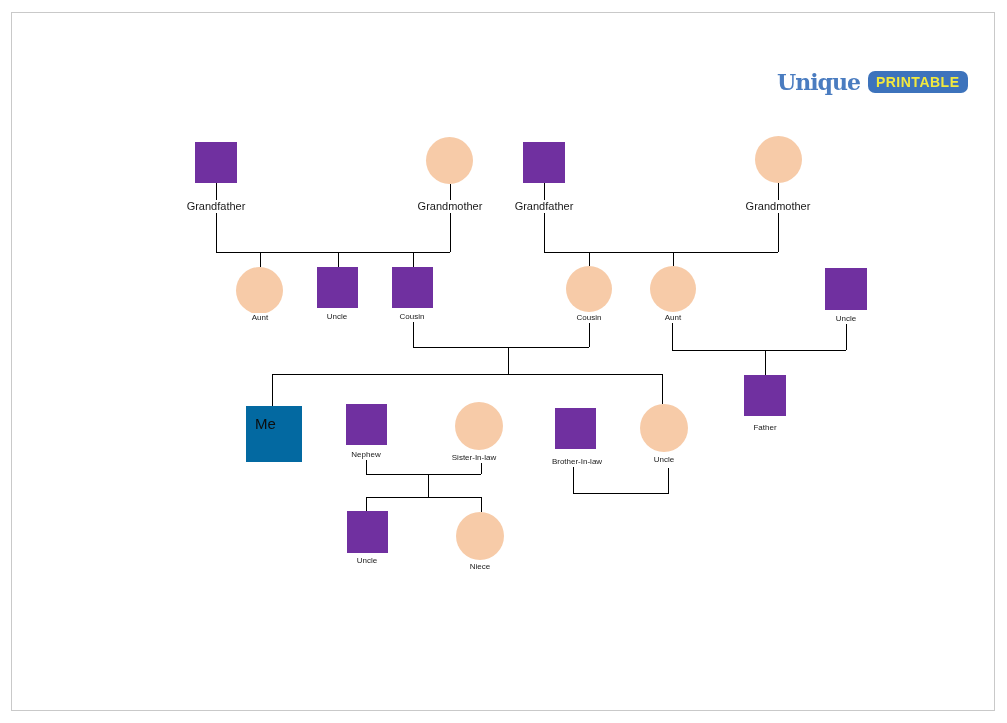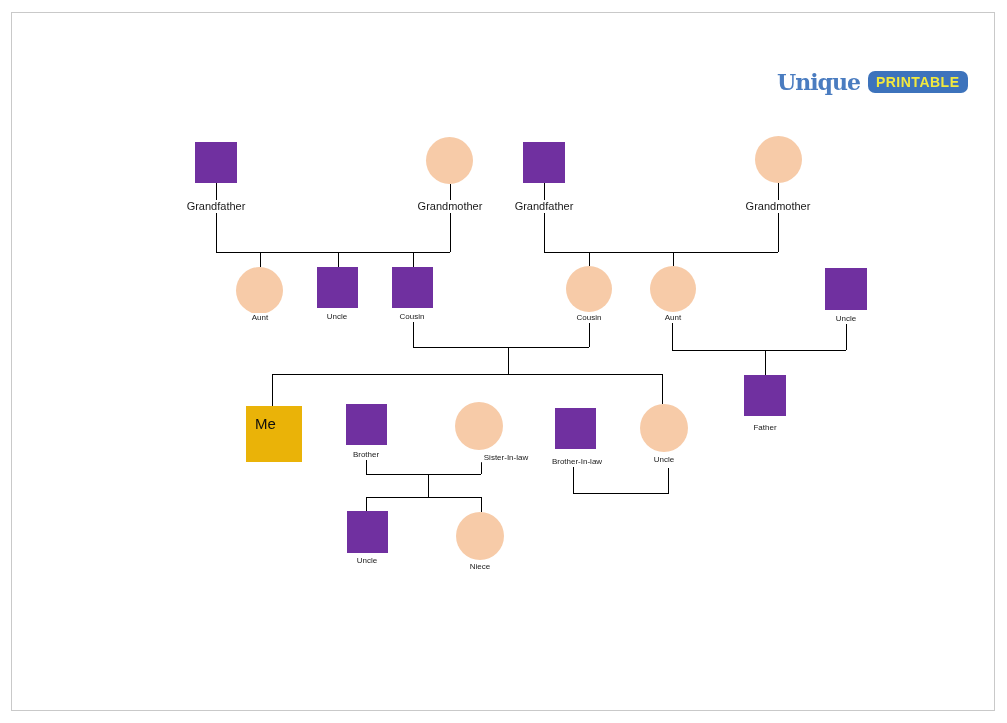--- a/index.html
+++ b/index.html
@@ -6,21 +6,21 @@
   .canvas{position:relative;width:1007px;height:723px;background:#ffffff;
           font-family:"Liberation Sans",sans-serif;overflow:hidden;}
   .frame{position:absolute;left:11px;top:12px;width:982px;height:697px;
          border:1px solid #c9c9c9;}
   
   .ln{position:absolute;background:#000;}
   .h{height:1px;} .v{width:1px;}
   
   .sq{position:absolute;background:#7030A0;}
   .ci{position:absolute;background:#F7CBA8;border-radius:50%;}
-  .me-sq{position:absolute;background:#eab308;}
+  .me-sq{position:absolute;background:#0369a1;}
   .me-text{position:absolute;left:9px;top:9px;font-size:15px;color:#0d0d0d;}
   
   .lbl{position:absolute;transform:translateX(-50%);background:#fff;
        padding:0 2px;font-size:8px;line-height:10px;color:#1a1a1a;
        white-space:nowrap;text-align:center;}
   .lbl.lg{font-size:11px;line-height:13px;text-align:right;}
   
   .logo{position:absolute;left:777px;top:69px;display:flex;align-items:center;gap:8px;}
   .logo-word{font-family:"DejaVu Serif",serif;font-weight:bold;font-size:22px;
              color:#4A7CC0;letter-spacing:-1px;}
@@ -108,21 +108,21 @@
   <div class="lbl lg" style="left:544px;top:200px">Grandfather</div>
   <div class="lbl lg" style="left:778px;top:200px">Grandmother</div>
 
   <div class="lbl" style="left:260px;top:313px">Aunt</div>
   <div class="lbl" style="left:337px;top:312px">Uncle</div>
   <div class="lbl" style="left:412px;top:312px">Cousin</div>
   <div class="lbl" style="left:589px;top:313px">Cousin</div>
   <div class="lbl" style="left:673px;top:313px">Aunt</div>
   <div class="lbl" style="left:846px;top:314px">Uncle</div>
 
-  <div class="lbl" style="left:366px;top:450px">Brother</div>
-  <div class="lbl" style="left:506px;top:453px">Sister-In-law</div>
+  <div class="lbl" style="left:366px;top:450px">Nephew</div>
+  <div class="lbl" style="left:474px;top:453px">Sister-In-law</div>
   <div class="lbl" style="left:577px;top:457px">Brother-In-law</div>
   <div class="lbl" style="left:664px;top:455px">Uncle</div>
   <div class="lbl" style="left:765px;top:423px">Father</div>
 
   <div class="lbl" style="left:367px;top:556px">Uncle</div>
   <div class="lbl" style="left:480px;top:562px">Niece</div>
 </div>
 
 </body></html>

